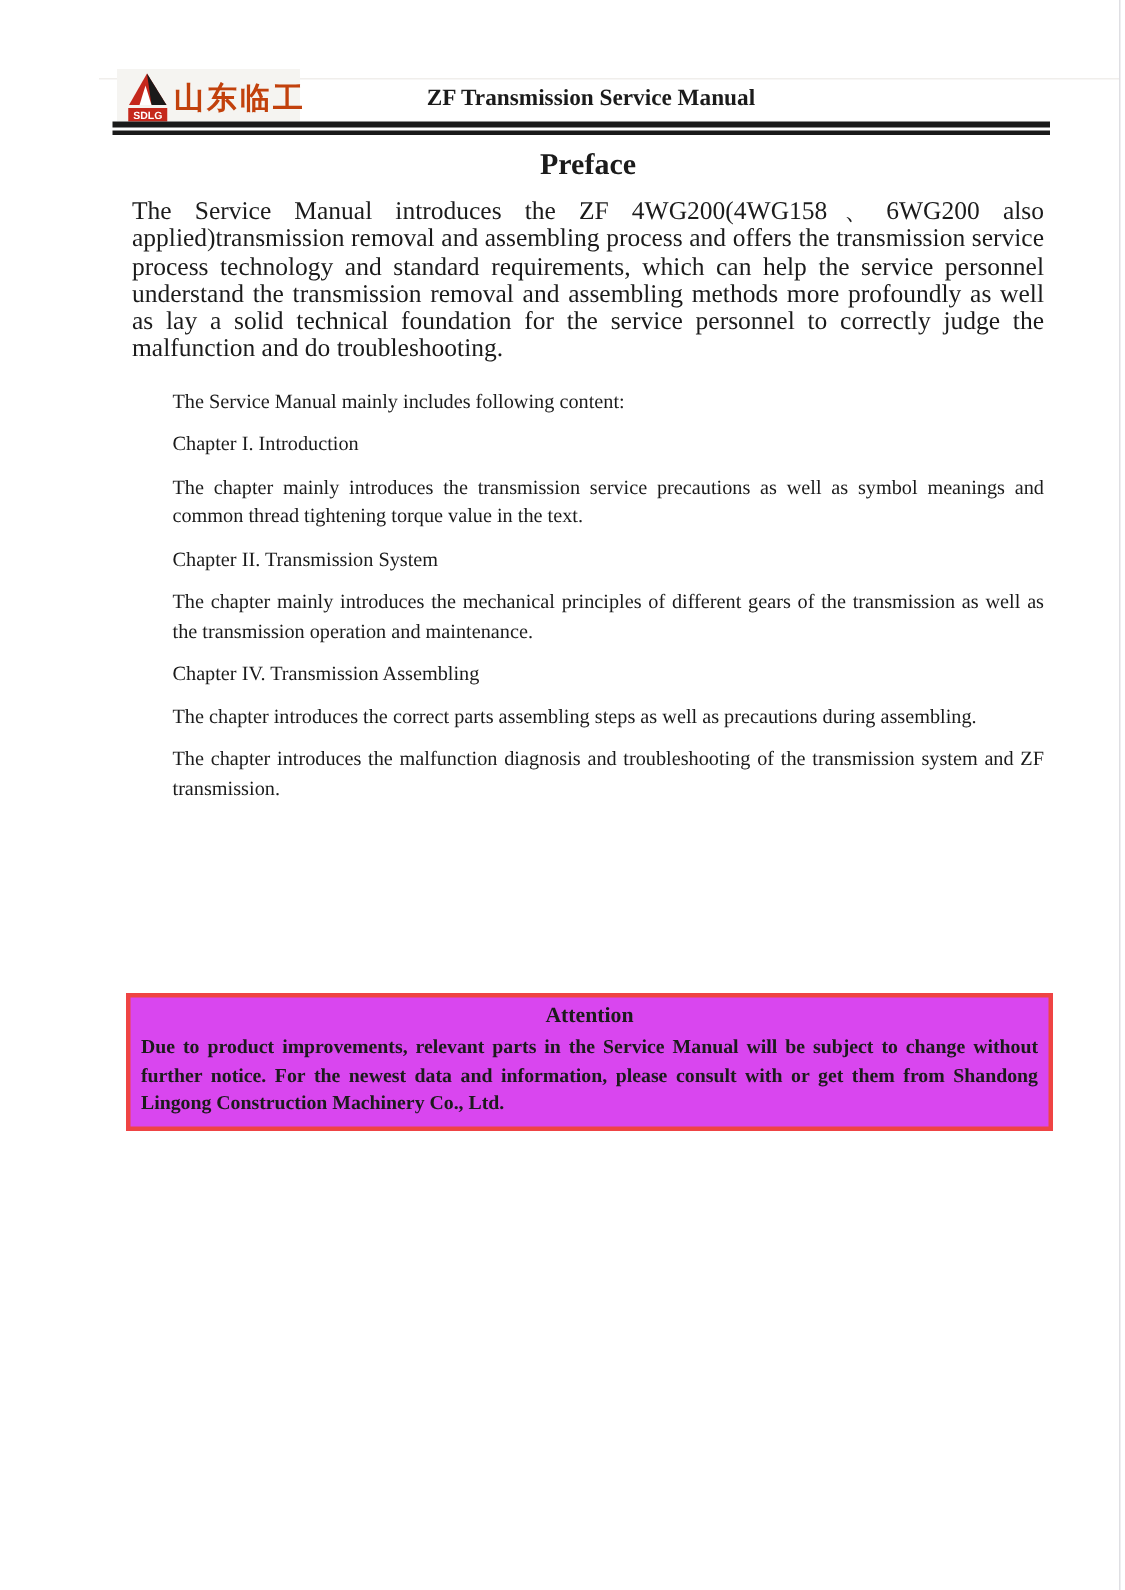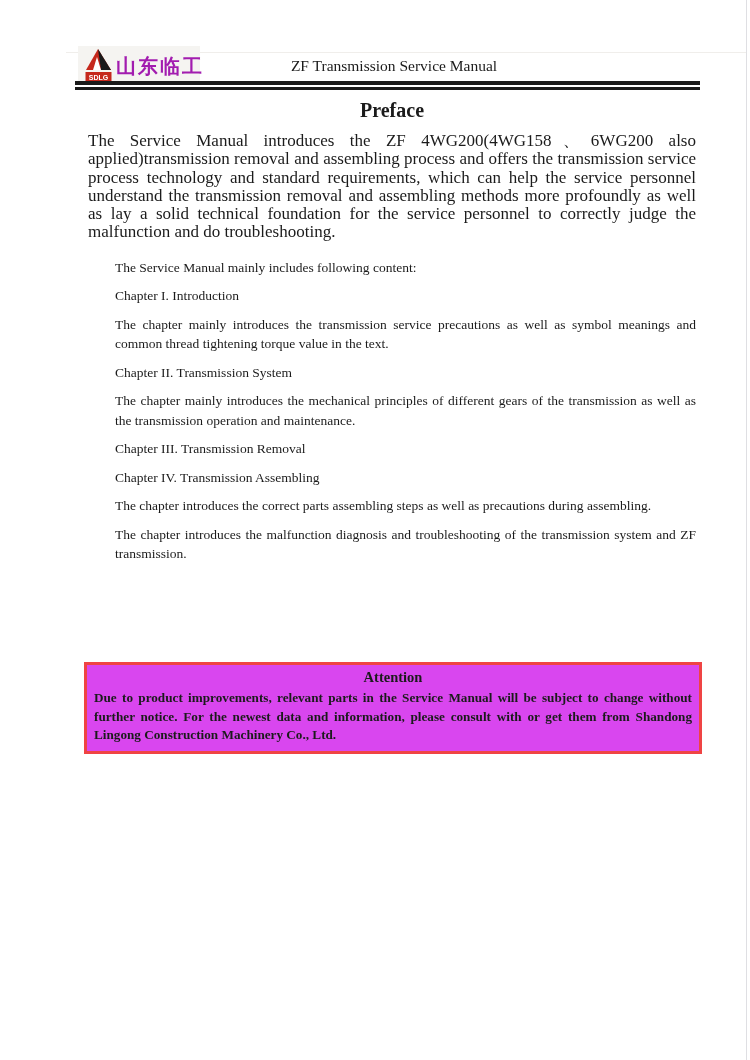--- a/index.html
+++ b/index.html
@@ -42,34 +42,34 @@
     display: flex;
     align-items: center;
     gap: 4px;
     padding-left: 7px;
     box-sizing: border-box;
   }
   .logo-mark { flex: 0 0 auto; display: block; }
   .brand-cn {
     font-family: "Liberation Sans", sans-serif;
     font-weight: bold;
-    color: #a21caf;
+    color: #c2410c;
     font-size: 20px;
     letter-spacing: 2px;
     white-space: nowrap;
     line-height: 1;
     margin-top: 2px;
   }
   .header-title {
     position: absolute;
     left: 88px;
     right: 50px;
     top: 57px;
     text-align: center;
-    font-weight: normal;
+    font-weight: bold;
     font-size: 15.5px;
     line-height: 17px;
   }
   .double-rule {
     position: absolute;
     left: 75px;
     top: 81px;
     width: 625px;
     height: 2px;
     border-top: 4px solid #1a1a1a;
@@ -161,21 +161,20 @@
 
     <div class="chapters">
       <p>The Service Manual mainly includes following content:</p>
 
       <p class="ch-title">Chapter I. Introduction</p>
       <p class="ch-desc">The chapter mainly introduces the transmission service precautions as well as symbol meanings and common thread tightening torque value in the text.</p>
 
       <p class="ch-title">Chapter II. Transmission System</p>
       <p class="ch-desc">The chapter mainly introduces the mechanical principles of different gears of the transmission as well as the transmission operation and maintenance.</p>
 
-      <p class="ch-title">Chapter III. Transmission Removal</p>
 
       <p class="ch-title">Chapter IV. Transmission Assembling</p>
       <p class="ch-desc">The chapter introduces the correct parts assembling steps as well as precautions during assembling.</p>
 
       <p class="ch-desc">The chapter introduces the malfunction diagnosis and troubleshooting of the transmission system and ZF transmission.</p>
     </div>
   </div>
 
   <div class="attention-box">
     <div class="attention-title">Attention</div>

